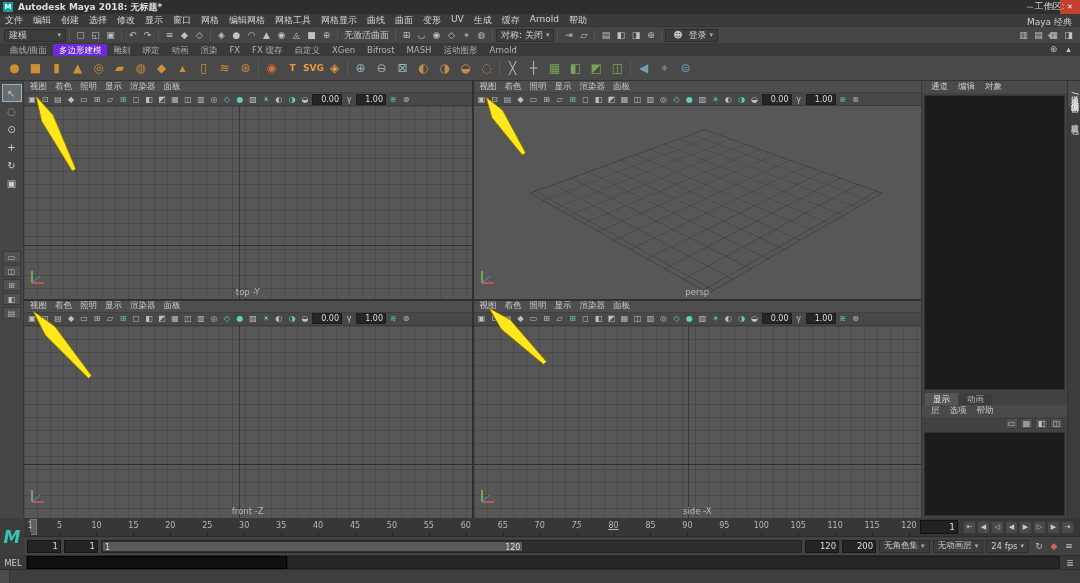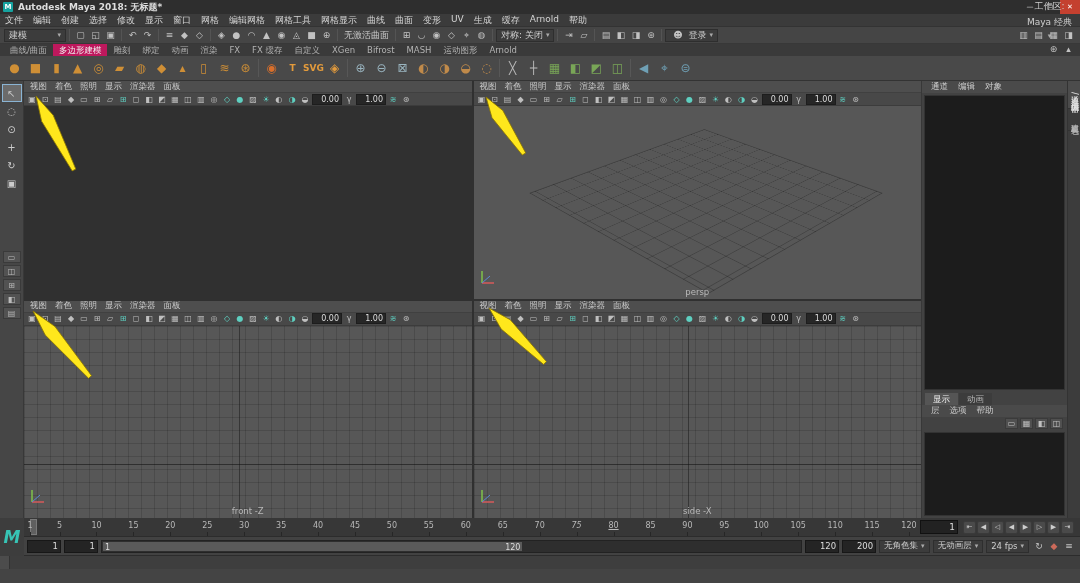--- a/index.html
+++ b/index.html
@@ -28,21 +28,21 @@
                  gap:3px; padding:0 4px; font-size:9px; color:#d0d0d0; }
   .menuset { width:62px; justify-content:space-between;align-items:center; }
   .sl-divider { width:1px; height:12px; background:#353535; border-right:1px solid #545454; margin:0 3px; }
   .sl-icon { width:15px; height:15px; display:flex; align-items:center; justify-content:center; font-size:9px; color:#c2c2c2; }
   .sl-label { font-size:9px; color:#c9c9c9; padding:0 3px; }
   .sl-right { margin-left:auto; display:flex; }
 
   
   .shelf-tabs { height:12px; background:#3a3a3a; display:flex; align-items:flex-end; padding-left:4px; }
   .shelf-tab { padding:0 6px; font-size:8.5px; color:#b2b2b2; line-height:12px; }
-  .shelf-tab.active { background:#be185d; color:#eee;text-align:right; }
+  .shelf-tab.active { background:#6d28d9; color:#eee;text-align:right; }
   .shelf-tabs-right { margin-left:auto; display:flex; padding-right:4px; }
   .shelf { height:25px; background:#494949; display:flex; align-items:center; padding-left:4px; border-bottom:1px solid #333; }
   .shelf-icon { width:21px; height:21px; display:flex; align-items:center; justify-content:center; font-size:12px; }
   .shelf-icon.txt { font-size:9px; font-weight:bold; }
   .shelf-divider { width:1px; height:18px; background:#3a3a3a; border-right:1px solid #575757; margin:0 2px; }
 
   
   .main { display:flex; height:437px; }
   .toolbox { width:24px; background:#464646; display:flex; flex-direction:column; align-items:center; padding-top:4px; gap:2px; border-right:1px solid #383838; }
   .tool-icon { width:18px; height:16px; display:flex; align-items:center; justify-content:center; font-size:10px; color:#ccc; }
@@ -342,20 +342,30 @@
             <span class="vp-icon">▨</span>
             <span class="vp-icon teal">☀</span>
             <span class="vp-icon">◐</span>
             <span class="vp-icon teal">◑</span>
             <span class="vp-icon">◒</span>
             <span class="vp-field">0.00</span>
             <span class="vp-icon">γ</span>
             <span class="vp-field">1.00</span>
             <span class="vp-icon teal">≋</span>
             <span class="vp-icon">⊛</span>
+          </div>
+          <div class="vp-canvas ortho">
+            <div class="axis-h"></div>
+            <div class="axis-v"></div>
+            <div class="axis-indicator"><svg width="20" height="20">
+                <line x1="4" y1="16" x2="4" y2="4" stroke="#7ec24a" stroke-width="1.5"></line>
+                <line x1="4" y1="16" x2="16" y2="16" stroke="#d65a5a" stroke-width="1.5"></line>
+                <line x1="4" y1="16" x2="12" y2="9" stroke="#5a8ad6" stroke-width="1"></line>
+              </svg></div>
+            <div class="vp-label">top -Y</div>
           </div>
         </div>
         <div class="viewport">
           <div class="vp-menubar">
             <span class="vp-menu-item">视图</span>
             <span class="vp-menu-item">着色</span>
             <span class="vp-menu-item">照明</span>
             <span class="vp-menu-item">显示</span>
             <span class="vp-menu-item">渲染器</span>
             <span class="vp-menu-item">面板</span>
@@ -623,20 +633,26 @@
         <span>24 fps</span>
         <span class="caret">▾</span>
       </div>
       <div style="display:flex;gap:1px;">
           <span class="range-icon">↻</span>
           <span class="range-icon key">◆</span>
           <span class="range-icon">≡</span>
         </div>
     </div>
 
+    <div class="command-row">
+      <div class="mel-toggle">MEL</div>
+      <div class="command-input"></div>
+      <div class="command-output"></div>
+      <div class="script-editor-btn">≣</div>
+    </div>
 
     <div class="help-row">
       <div class="help-grip"></div>
     </div>
   </div>
 
 </div>
 
 <svg class="arrows-overlay" viewBox="0 0 1080 583">
     <polygon points="36.0,96.0 41.6,121.2 72.2,170.9 75.8,169.1 53.2,115.2" fill="#ffe71c" stroke="#8a7400" stroke-width="0.8"></polygon>

